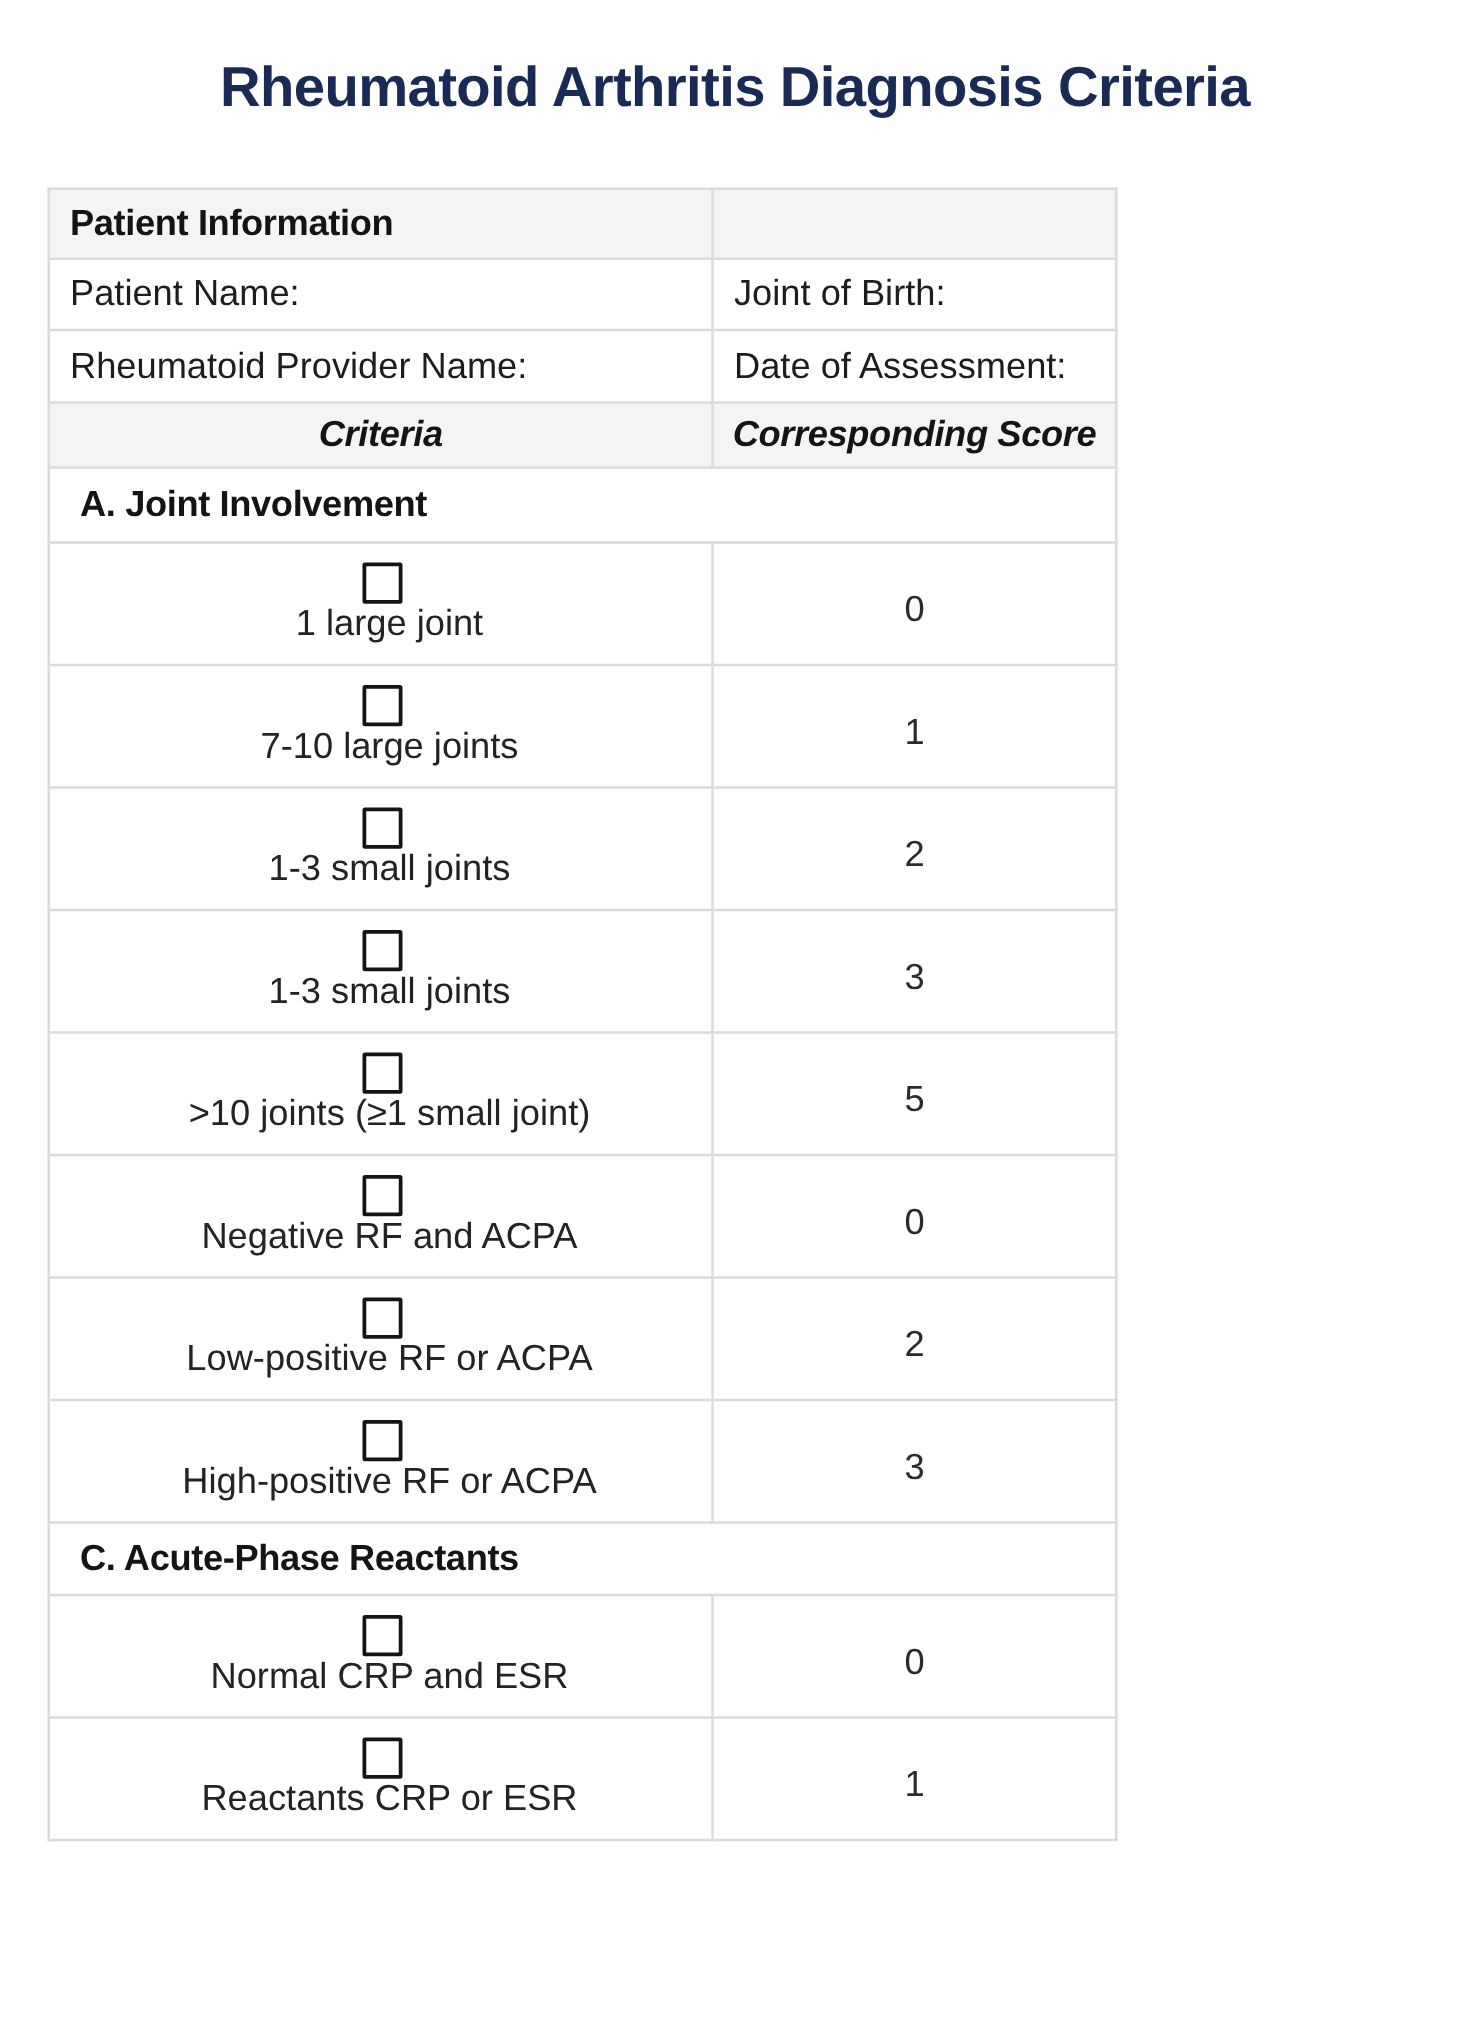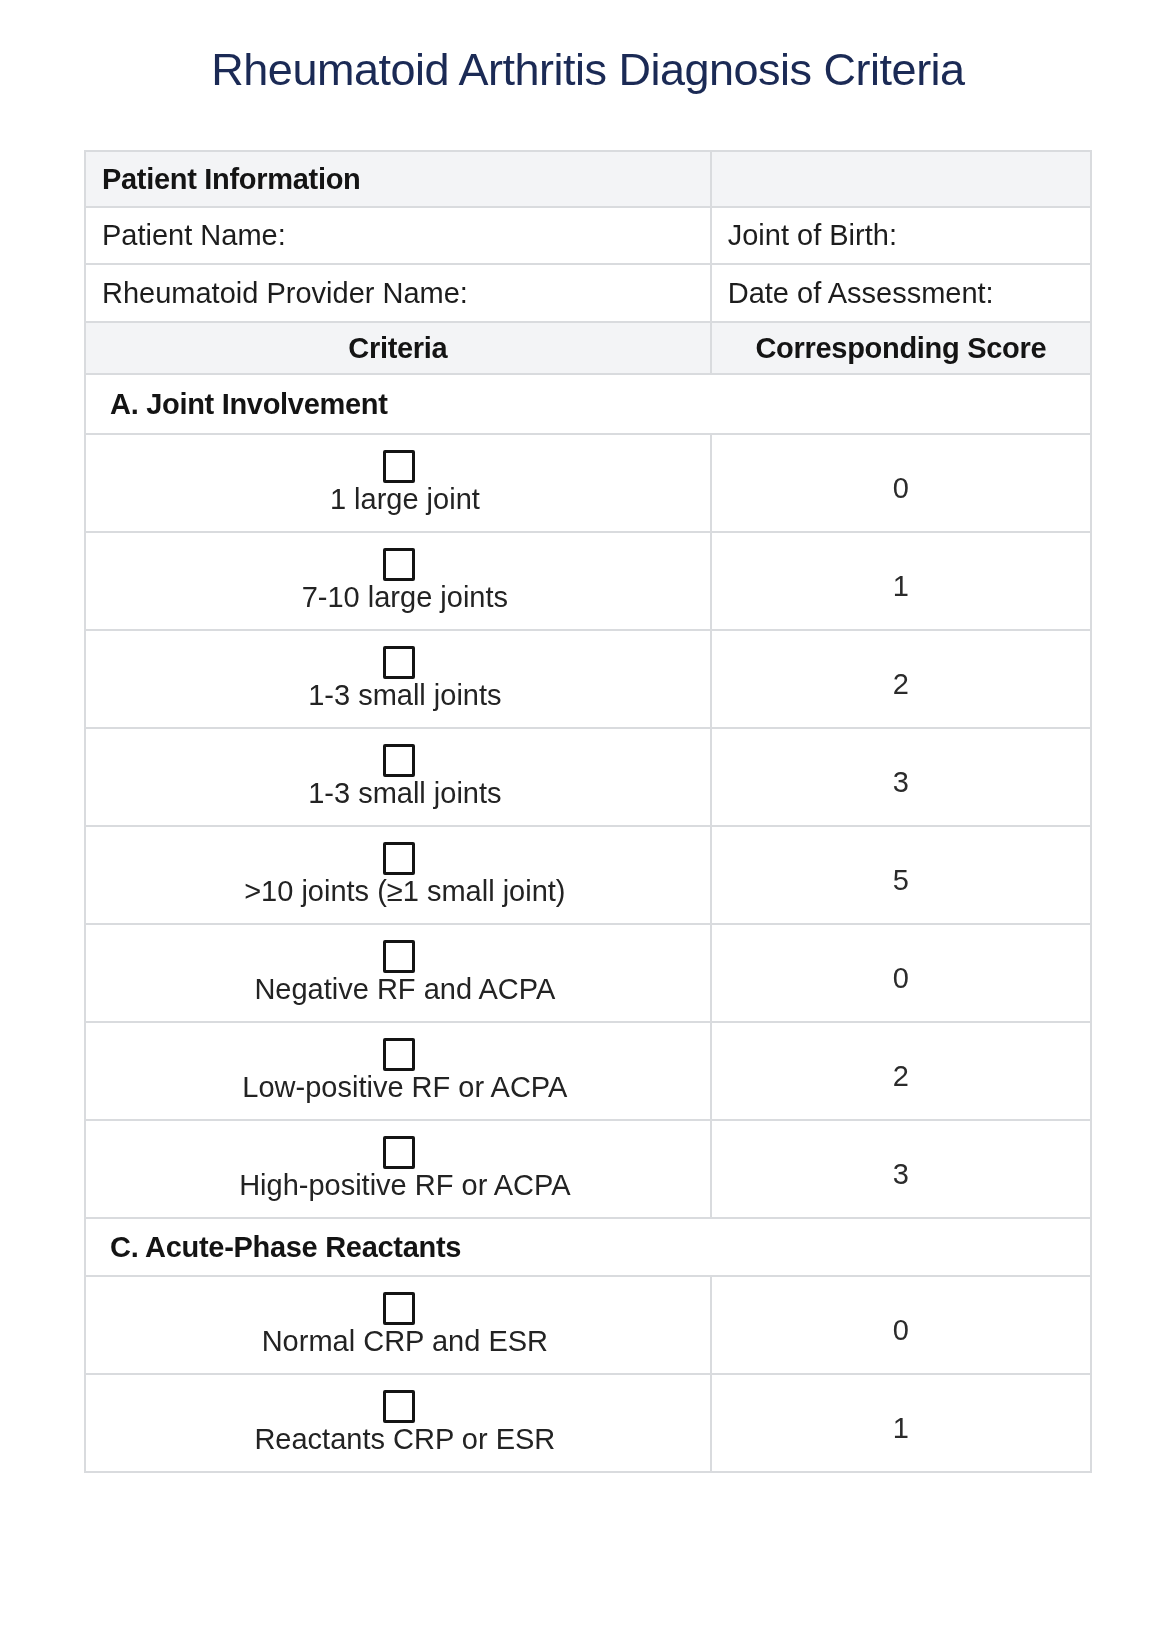--- a/index.html
+++ b/index.html
@@ -10,42 +10,42 @@
     font-family: "Liberation Sans", "DejaVu Sans", sans-serif;
     color: #1d1d1d;
     position: relative;
     overflow: hidden;
   }
   .page { width: 1176px; height: 1630px; }
   h1.doc-title {
     margin: 44px 0 0 0;
     font-size: 45px;
     line-height: 52px;
-    font-weight: normal;
+    font-weight: bold;
     text-align: center;
     color: #1b2a55;
     letter-spacing: -0.5px;
   }
   table.criteria-table {
-    margin: 54px 0 0 84px;
-    width: 1008px;
+    margin: 54px 0 0 38px;
+    width: 856px;
     border-collapse: collapse;
     table-layout: fixed;
   }
   col.col-left  { width: 62.2%; }
   col.col-right { width: 37.8%; }
   td {
     border: 2px solid #d9dbde;
     vertical-align: middle;
     font-size: 29px;
   }
   tr.r56 { height: 56px; }
   tr.r57 { height: 57px; }
   tr.r58 { height: 58px; }
-  tr.r52 { height: 52px; }
+  tr.r52 { height: 52px; font-style: italic; }
   tr.r60 { height: 60px; }
   tr.r98 { height: 98px; }
   td.gray { background: #f3f4f6; }
   td.bold { font-weight: bold; color: #141414; letter-spacing: -0.3px; }
   td.center { text-align: center; }
   td.pad { padding-left: 16px; }
   td.section-cell { padding-left: 24px; font-weight: bold; color: #141414; letter-spacing: -0.3px; background: #ffffff; }
   td.crit-cell { padding-left: 14px; background: #ffffff; }
   .crit-inner { display: flex; align-items: center; flex-direction: column; }
   .checkbox {

